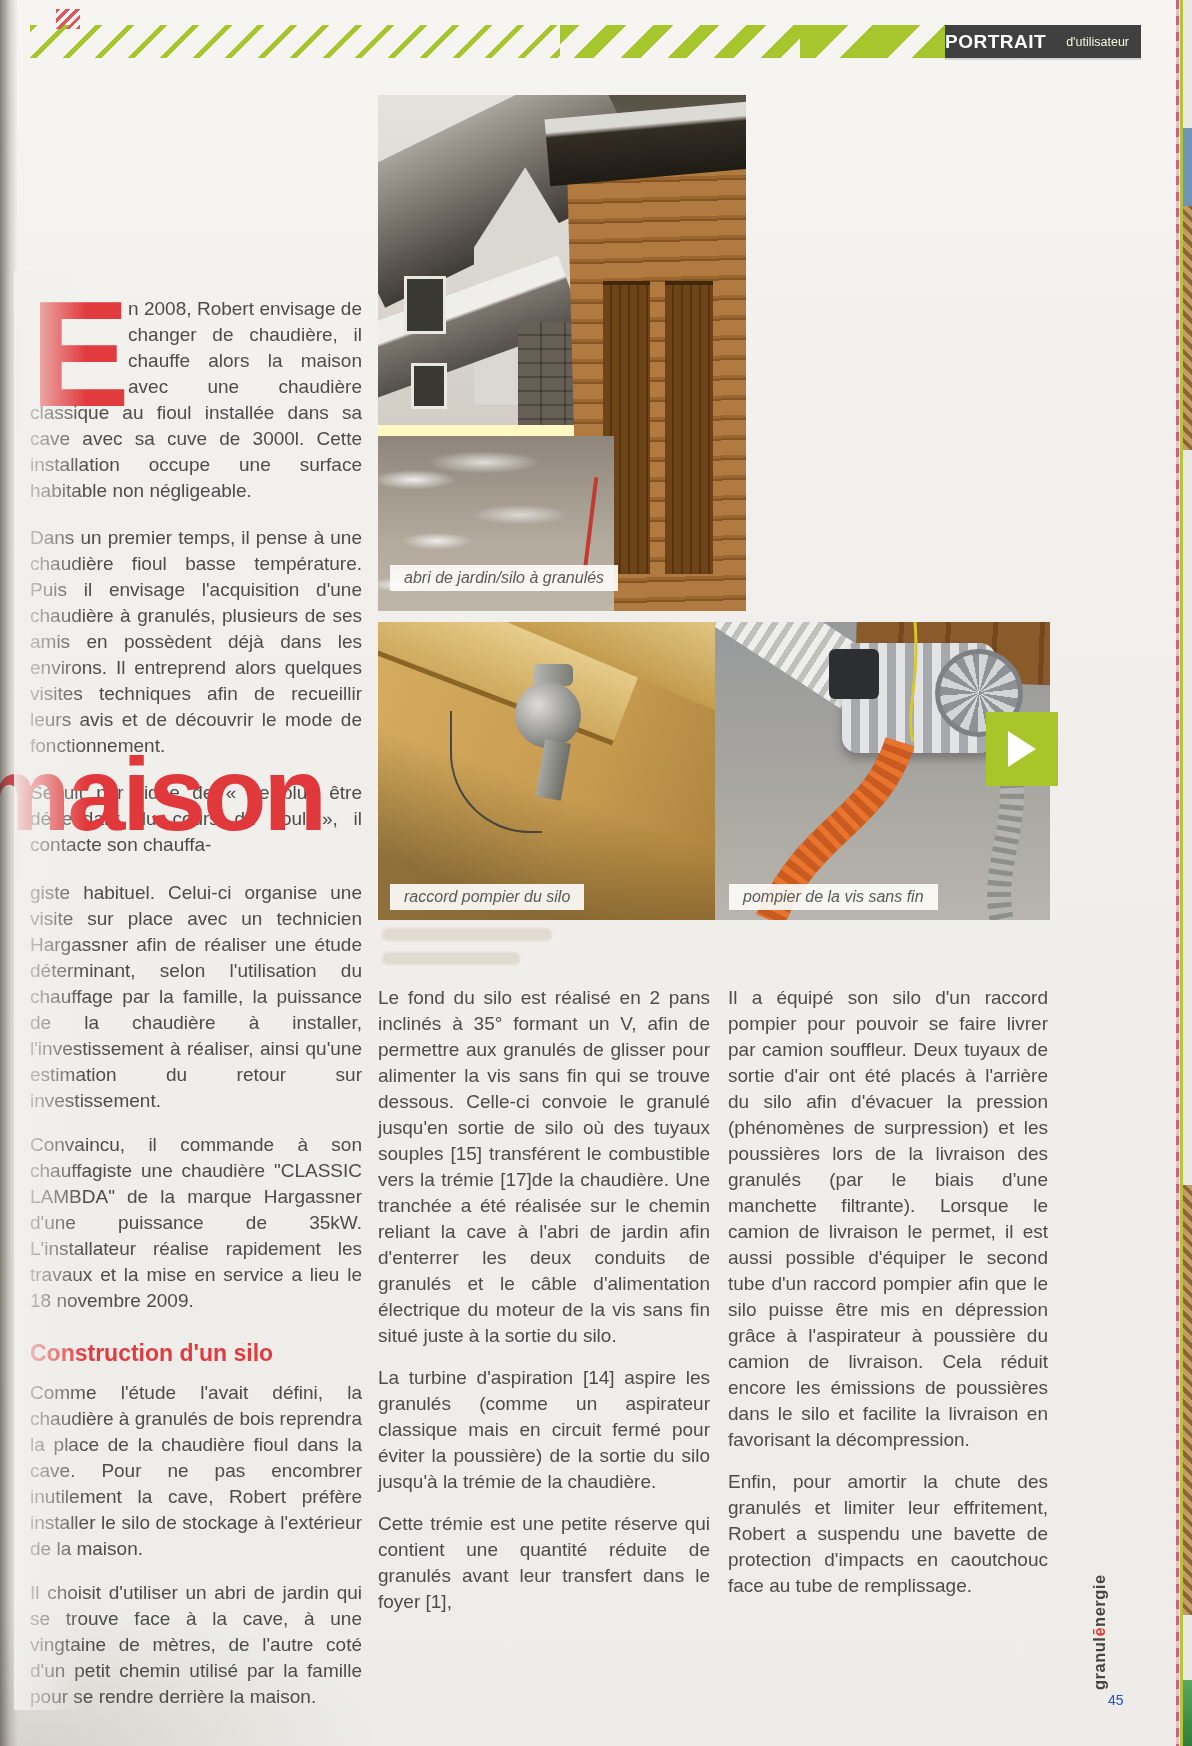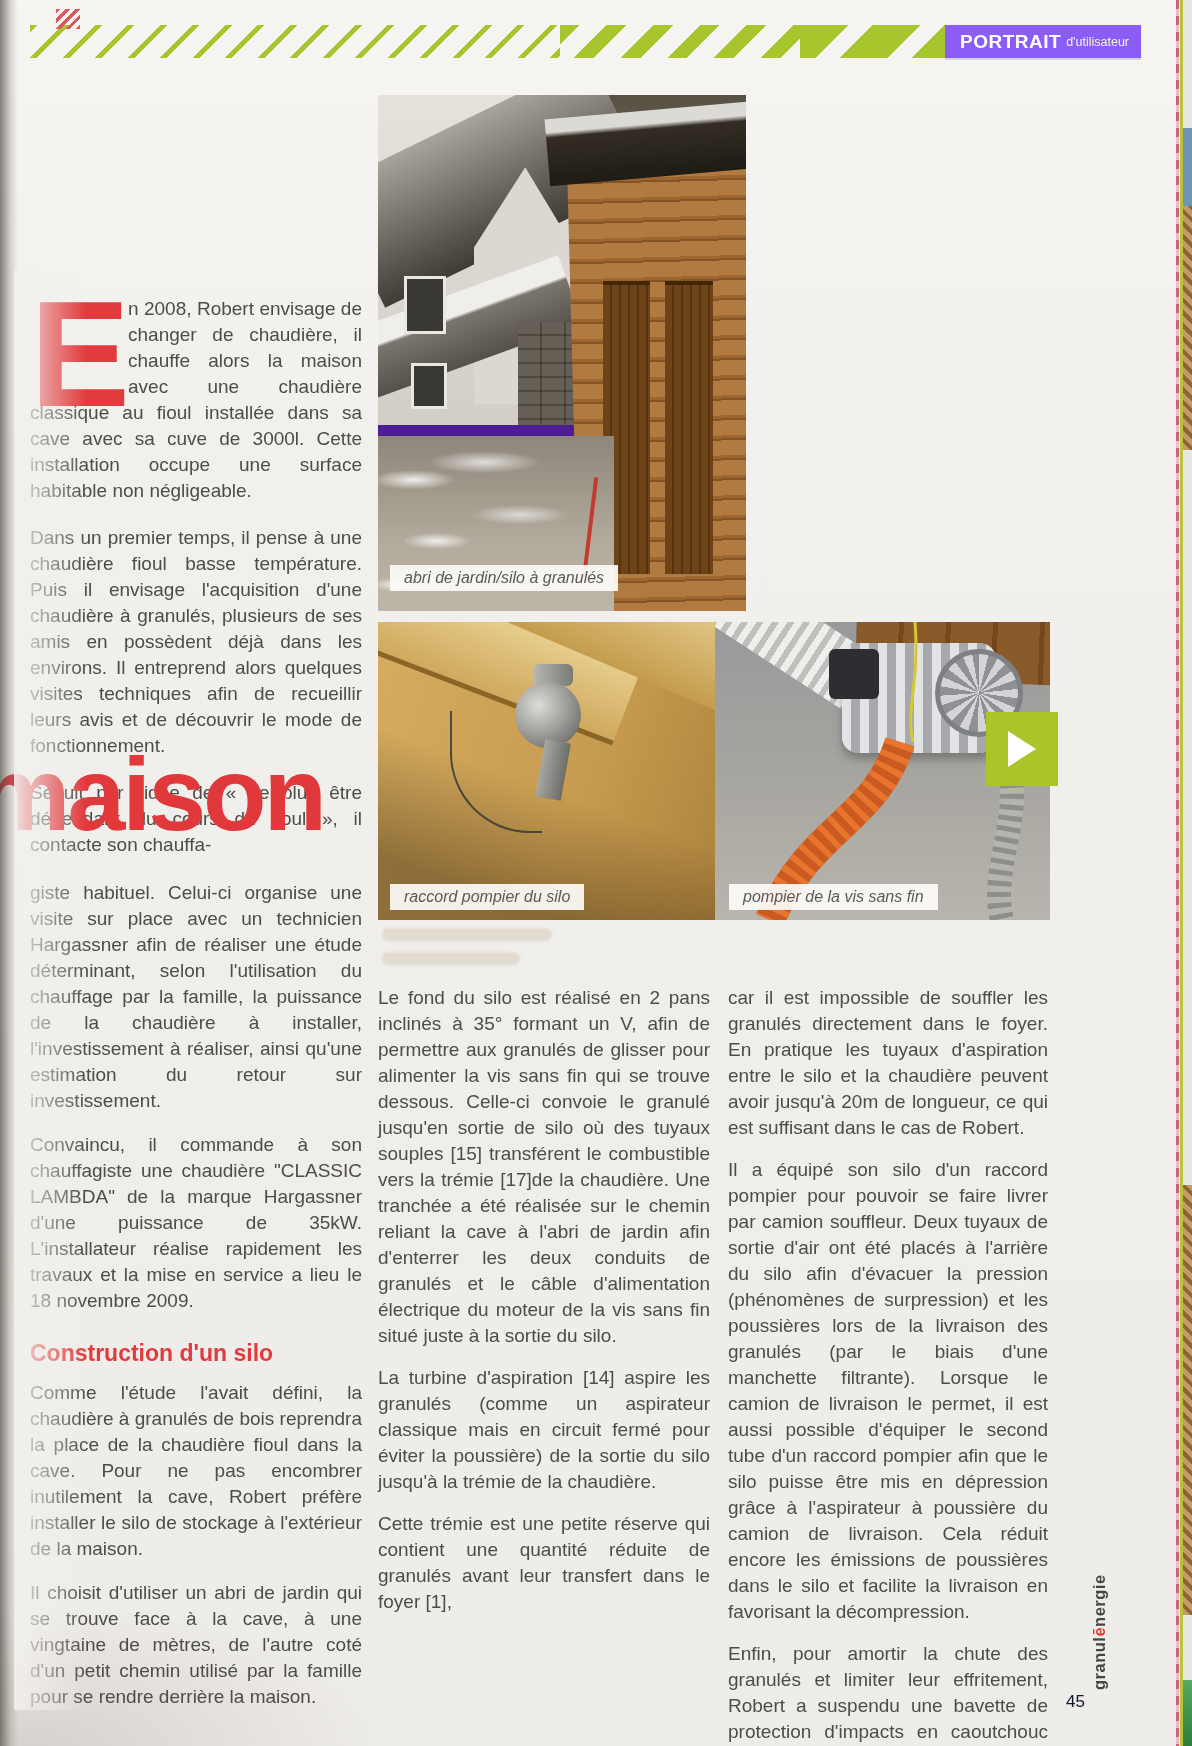--- a/index.html
+++ b/index.html
@@ -32,28 +32,28 @@
     background:linear-gradient(180deg,#5aa75f,#2e7d3a);}
 
   
   .stripe{top:25px;height:33px;}
   #stripes-thin{left:30px;width:530px;
     background:repeating-linear-gradient(135deg,#a7c52c 0 5px,rgba(0,0,0,0) 5px 23px);}
   #stripes-mid{left:560px;width:240px;
     background:repeating-linear-gradient(135deg,#a7c52c 0 14px,rgba(0,0,0,0) 14px 33px);}
   #stripes-thick{left:800px;width:145px;
     background:repeating-linear-gradient(135deg,#a7c52c 0 34px,rgba(0,0,0,0) 34px 51px);}
-  #header-band{left:945px;top:25px;width:196px;height:33px;background:#8b5cf6;
-    display:flex;align-items:center;justify-content:flex-end;padding-right:12px;box-sizing:border-box;
+  #header-band{left:945px;top:25px;width:196px;height:33px;background:#404040;
+    display:flex;align-items:center;justify-content:space-between;padding-right:12px;box-sizing:border-box;
     box-shadow:0 2px 0 rgba(120,140,160,.3);}
   #header-band .bold{color:#fff;font-weight:bold;font-size:19px;letter-spacing:.5px;}
   #header-band .light{color:#f2f7dd;font-size:12.5px;margin-left:5px;}
 
   
-  .photo{position:absolute;overflow:hidden;background:#4c1d95;}
+  .photo{position:absolute;overflow:hidden;background:#fef9c3;}
   .caption{position:absolute;background:rgba(252,251,248,.93);color:#5c5a55;
     font-style:italic;font-size:16px;padding:4px 14px;white-space:nowrap;}
 
   #photo-main{left:378px;top:95px;width:368px;height:516px;}
   .pm-trees{right:0;top:0;width:40%;height:16%;background:linear-gradient(180deg,#575144,#6e675a);}
   .pm-wall{left:0;top:0;width:54%;height:64%;background:linear-gradient(180deg,#e5e2dc,#d2cec6);}
   .pm-roof1{left:-10%;top:4%;width:80%;height:26%;transform:rotate(-26deg);
     background:linear-gradient(180deg,#a8a49c 0%,#6e6a62 55%,#3f3b35 100%);}
   .pm-roof2{left:-6%;top:38%;width:60%;height:14%;transform:rotate(-20deg);
     background:linear-gradient(180deg,#efeeea 0 30%,#7b766d 35%,#54504a);}
@@ -134,21 +134,21 @@
   #col2{left:378px;top:985px;width:332px;}
   #col3{left:728px;top:985px;width:320px;}
   .ghost{background:rgba(172,152,112,.22);filter:blur(1px);border-radius:6px;}
   #ghost1{left:382px;top:928px;width:170px;height:13px;}
   #ghost2{left:382px;top:952px;width:138px;height:13px;}
 
   
   #logo-vertical{left:1090px;top:1568px;height:122px;writing-mode:vertical-rl;
     transform:rotate(180deg);font-size:16.5px;letter-spacing:.5px;color:#454440;font-weight:600;}
   #logo-vertical .accent{color:#e0392b;}
-  #page-number{left:1066px;top:1692px;font-size:17px;color:#0f172a;}
+  #page-number{left:1108px;top:1692px;font-size:14px;color:#1d4ed8;}
 </style>
 </head>
 <body>
 
 <div>
 
   <div class="abs stripe" id="stripes-thin"></div>
   <div class="abs stripe" id="stripes-mid"></div>
   <div class="abs stripe" id="stripes-thick"></div>
   <div class="abs" id="header-band">
@@ -226,21 +226,20 @@
     <p>Il choisit d'utiliser un abri de jardin qui se trouve face à la cave, à une vingtaine de mètres, de l'autre coté d'un petit chemin utilisé par la famille pour se rendre derrière la maison.</p>
   </div>
 
   <div class="abs body-copy" id="col2">
     <p>Le fond du silo est réalisé en 2 pans inclinés à 35° formant un V, afin de permettre aux granulés de glisser pour alimenter la vis sans fin qui se trouve dessous. Celle-ci convoie le granulé jusqu'en sortie de silo où des tuyaux souples [15] transférent le combustible vers la trémie [17]de la chaudière. Une tranchée a été réalisée sur le chemin reliant la cave à l'abri de jardin afin d'enterrer les deux conduits de granulés et le câble d'alimentation électrique du moteur de la vis sans fin situé juste à la sortie du silo.</p>
     <p>La turbine d'aspiration [14] aspire les granulés (comme un aspirateur classique mais en circuit fermé pour éviter la poussière) de la sortie du silo jusqu'à la trémie de la chaudière.</p>
     <p>Cette trémie est une petite réserve qui contient une quantité réduite de granulés avant leur transfert dans le foyer [1],</p>
   </div>
 
   <div class="abs body-copy" id="col3">
-    <p>car il est impossible de souffler les granulés directement dans le foyer. En pratique les tuyaux d'aspiration entre le silo et la chaudière peuvent avoir jusqu'à 20m de longueur, ce qui est suffisant dans le cas de Robert.</p>
     <p>Il a équipé son silo d'un raccord pompier pour pouvoir se faire livrer par camion souffleur. Deux tuyaux de sortie d'air ont été placés à l'arrière du silo afin d'évacuer la pression (phénomènes de surpression) et les poussières lors de la livraison des granulés (par le biais d'une manchette filtrante). Lorsque le camion de livraison le permet, il est aussi possible d'équiper le second tube d'un raccord pompier afin que le silo puisse être mis en dépression grâce à l'aspirateur à poussière du camion de livraison. Cela réduit encore les émissions de poussières dans le silo et facilite la livraison en favorisant la décompression.</p>
     <p>Enfin, pour amortir la chute des granulés et limiter leur effritement, Robert a suspendu une bavette de protection d'impacts en caoutchouc face au tube de remplissage.</p>
   </div>
 
   <div class="abs" id="logo-vertical">
     <span>granul</span><span class="accent">ē</span><span>nergie</span>
   </div>
   <div class="abs" id="page-number">45</div>
 
   <div class="abs edge" id="edge-base"></div>

